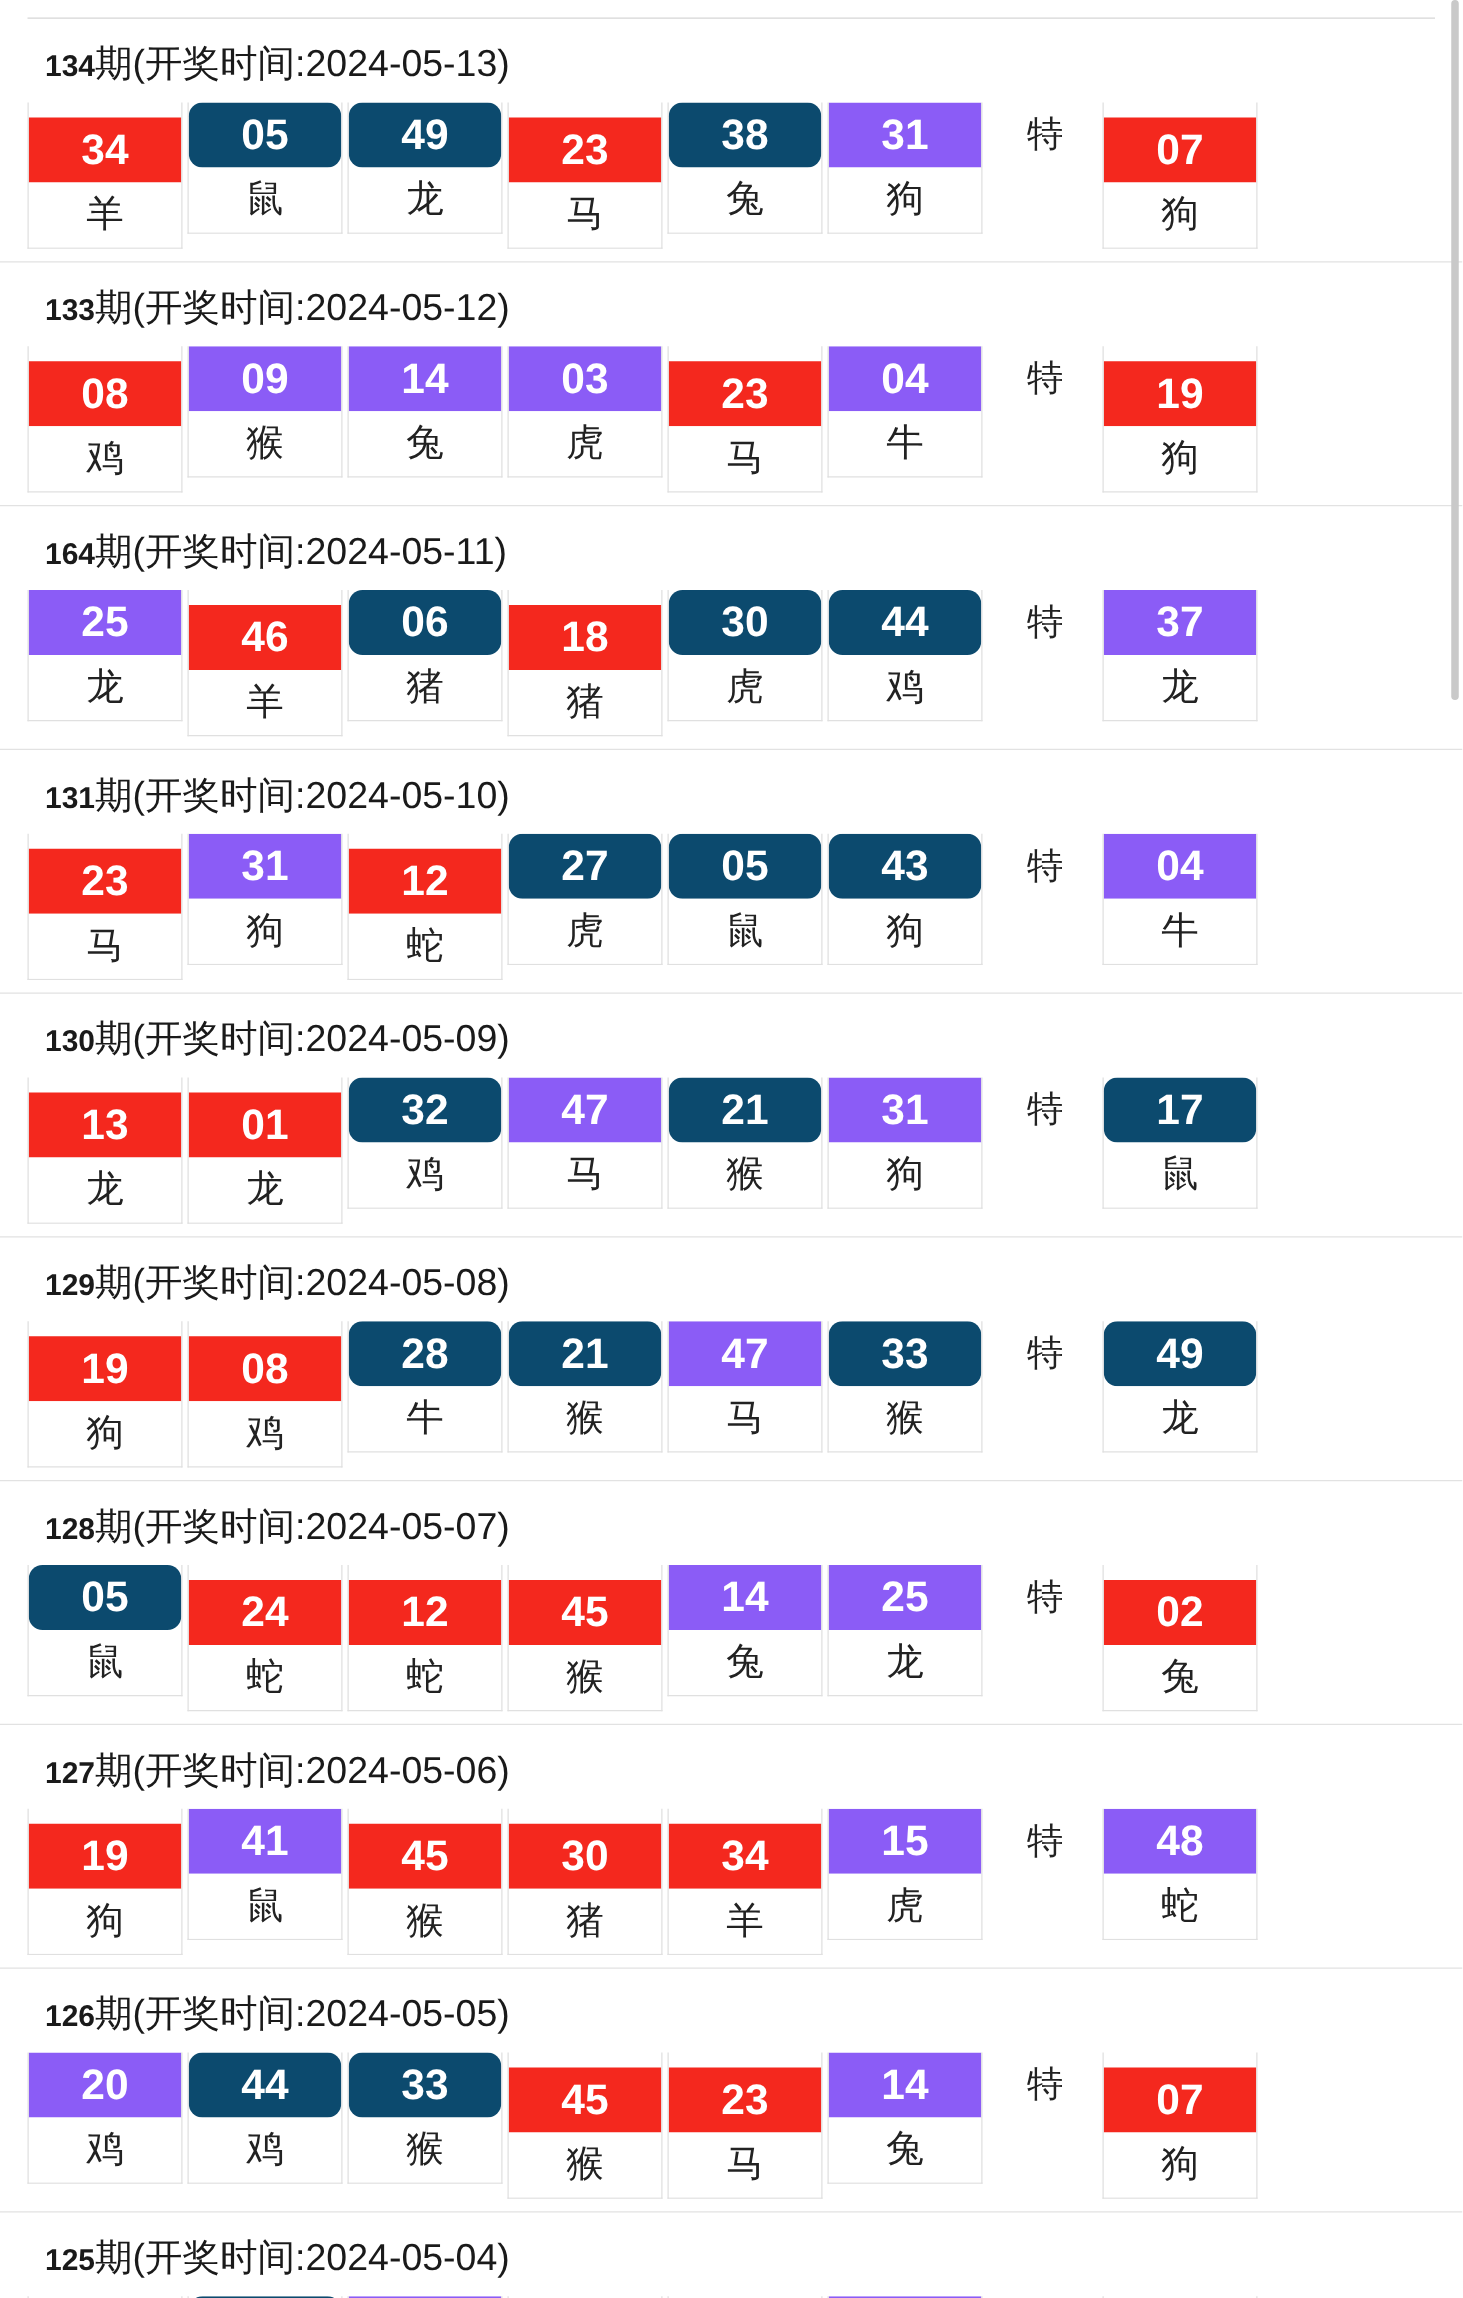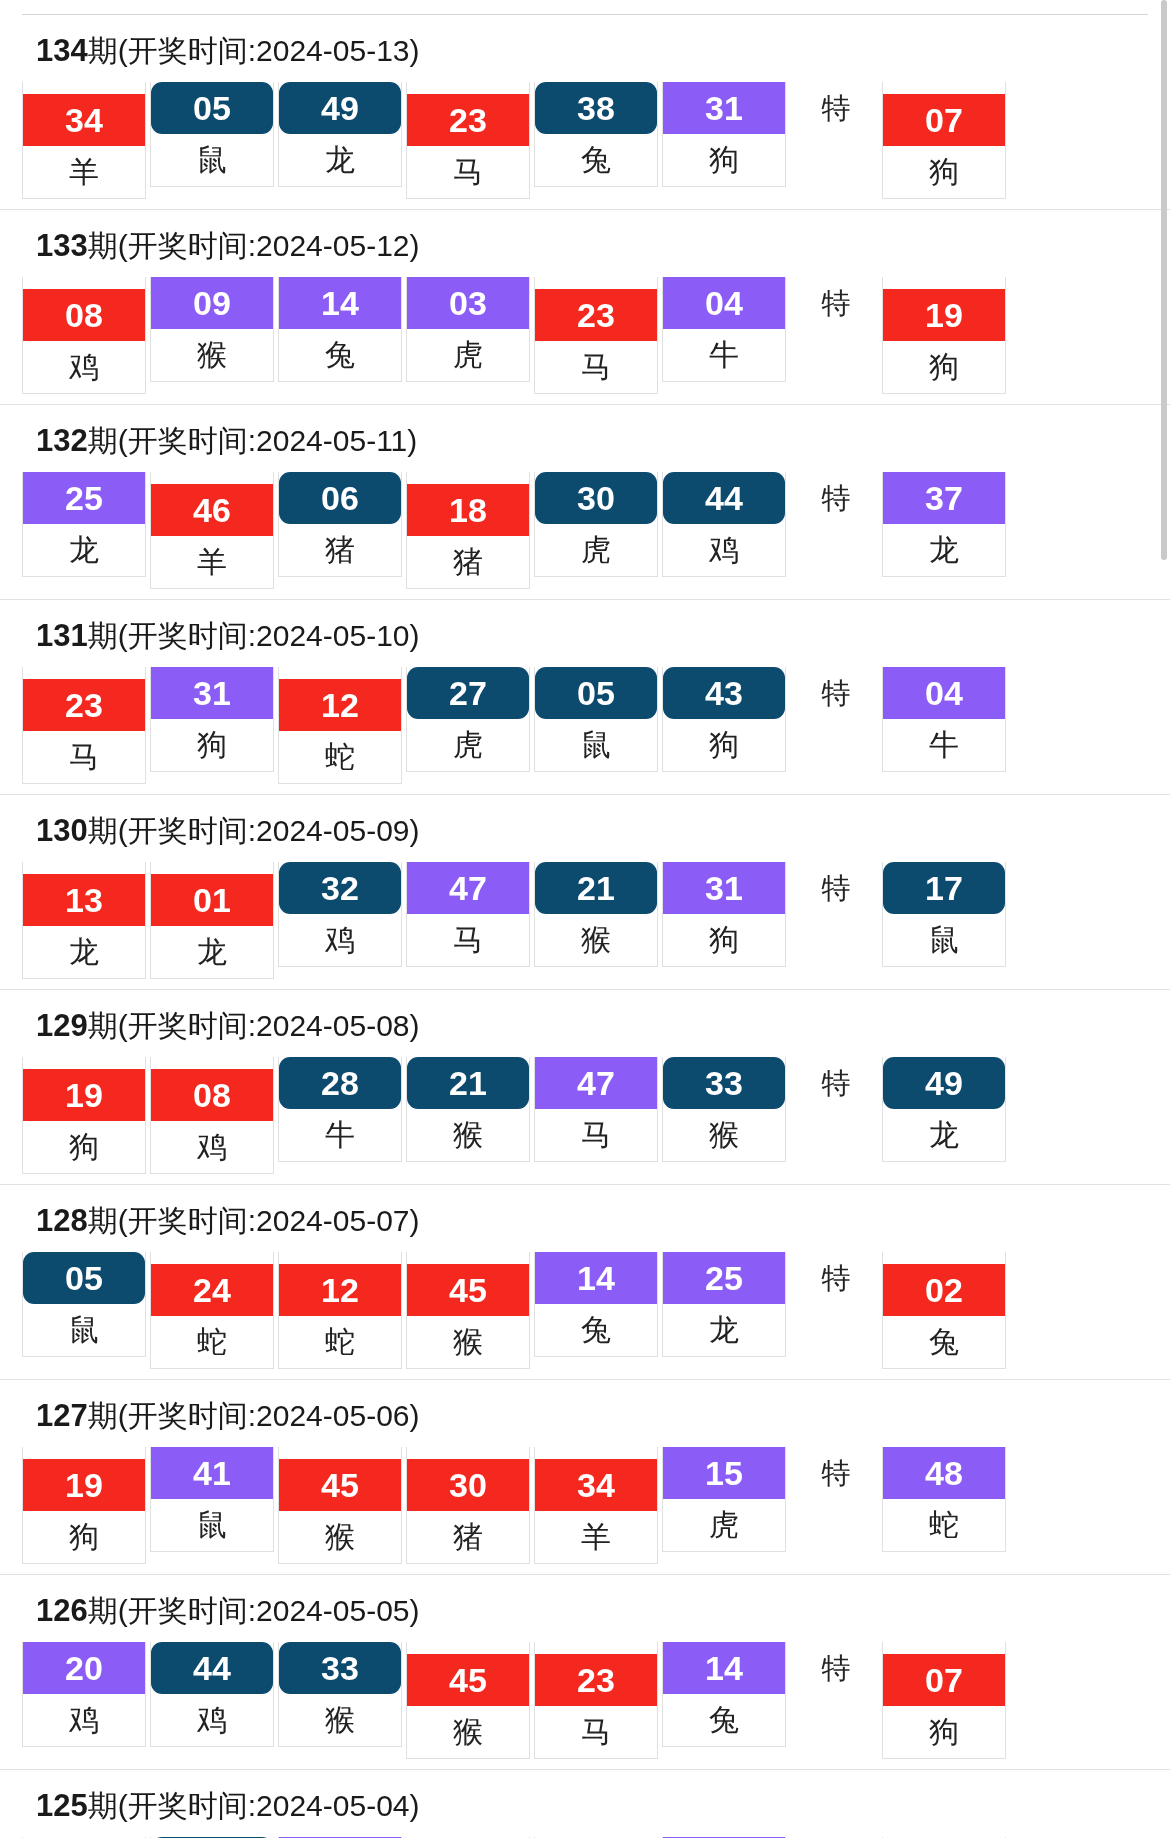--- a/index.html
+++ b/index.html
@@ -34,21 +34,21 @@
   }
   .draw-title {
     font-size: 30px;
     color: #1a1a1a;
     padding: 16px 0 10px 36px;
     letter-spacing: 0px;
     white-space: nowrap;
   }
   .draw-title .issue-num {
     font-weight: bold;
-    font-size: 31px;
+    font-size: 24px;
   }
   .balls-row {
     display: flex;
     align-items: flex-start;
     padding-left: 22px;
     padding-right: 22px;
   }
   .ball-cell {
     width: 124px;
     margin-right: 4px;
@@ -168,21 +168,21 @@
             <div class="ball-zodiac">牛</div>
           </div>
           <div class="special-label">特</div>
           <div class="ball-cell special-cell">
             <div class="ball-num red">19</div>
             <div class="ball-zodiac">狗</div>
           </div>
         </div>
       </div>
       <div class="draw-block">
-        <div class="draw-title"><span class="issue-num">132</span><span>期(开奖时间:</span><span>2024-05-11</span><span>)</span></div>
+        <div class="draw-title"><span class="issue-num">164</span><span>期(开奖时间:</span><span>2024-05-11</span><span>)</span></div>
         <div class="balls-row">
           <div class="ball-cell">
             <div class="ball-num blue">25</div>
             <div class="ball-zodiac">龙</div>
           </div>
           <div class="ball-cell">
             <div class="ball-num red">46</div>
             <div class="ball-zodiac">羊</div>
           </div>
           <div class="ball-cell">

